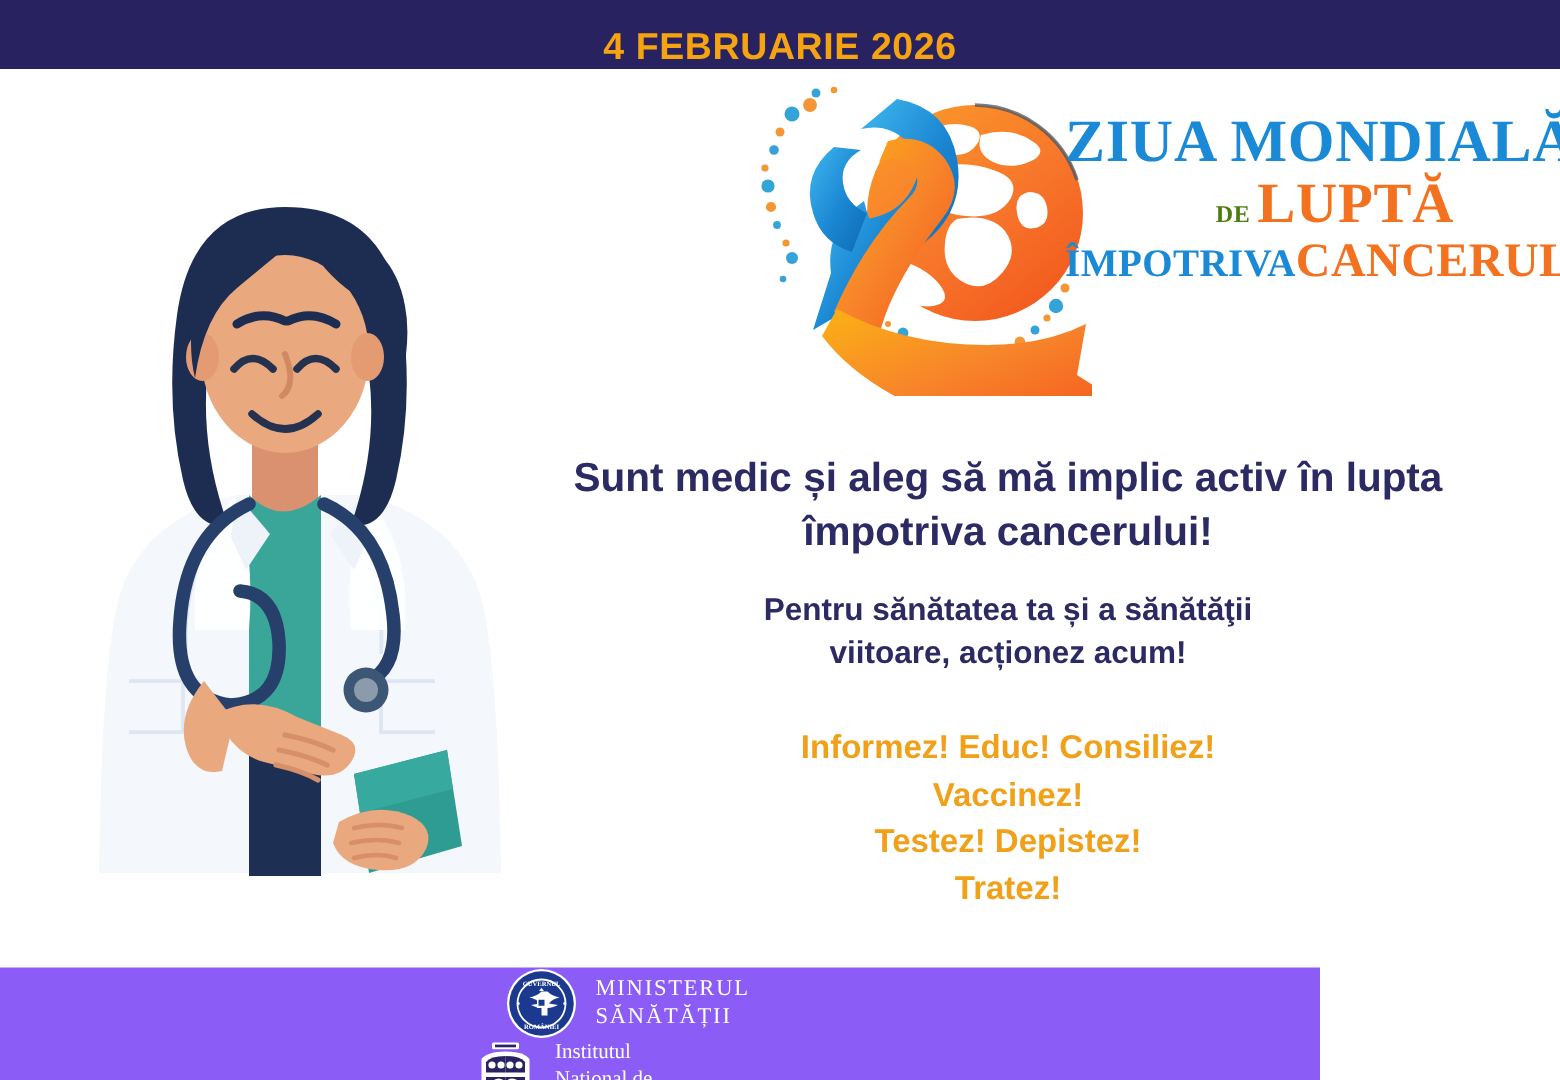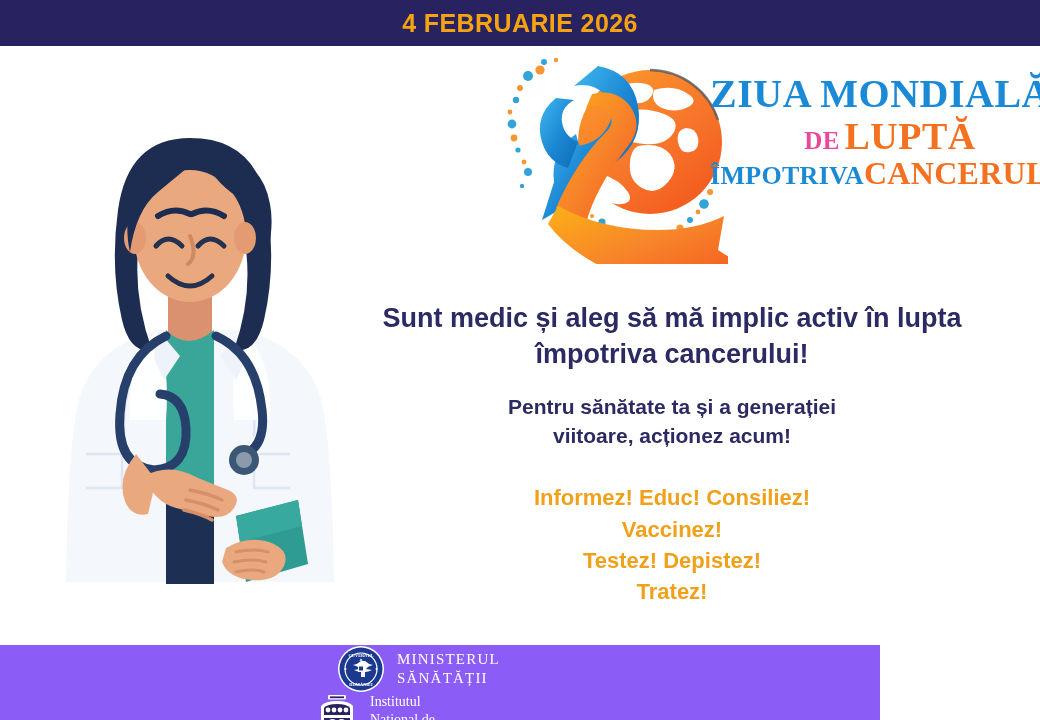--- a/index.html
+++ b/index.html
@@ -16,21 +16,21 @@
   }
 
   
   .date-bar {
     position: absolute;
     left: 0; top: 0;
     width: 1040px;
     height: 46px;
     background: #282360;
     display: flex;
-    align-items: center;
+    align-items: flex-end;
     justify-content: center;
   }
   .date-bar-text {
     color: #f5a311;
     font-family: "Liberation Sans", sans-serif;
     font-size: 25px;
     font-weight: bold;
     letter-spacing: 0.4px;
   }
 
@@ -76,23 +76,23 @@
   }
   .logo-line2 {
     line-height: 1.02;
     white-space: nowrap;
     margin-top: 2px;
     text-align: center;
     padding-left: 30px;
   }
   .logo-de {
     font-family: "Liberation Serif", serif;
-    font-size: 25px;
-    font-weight: bold;
-    color: #ec4899;
+    font-size: 16px;
+    font-weight: bold;
+    color: #4d7c0f;
     letter-spacing: 0.5px;
   }
   .logo-lupta {
     font-family: "Liberation Serif", serif;
     font-size: 38px;
     font-weight: bold;
     color: #f4711f;
     letter-spacing: 0.5px;
   }
   .logo-line3 {
@@ -372,21 +372,21 @@
       <path d="M196 448 q16 -4 28 0"></path>
     </g>
   </svg>
 
   <div class="message-block">
     <div class="headline">
       <div>Sunt medic și aleg să mă implic activ în lupta</div>
       <div>împotriva cancerului!</div>
     </div>
     <div class="subline">
-      <div>Pentru sănătate ta și a generației</div>
+      <div>Pentru sănătatea ta și a sănătăţii</div>
       <div>viitoare, acționez acum!</div>
     </div>
     <div class="calls">
       <div class="call-line">Informez! Educ! Consiliez!</div>
       <div class="call-line">Vaccinez!</div>
       <div class="call-line">Testez! Depistez!</div>
       <div class="call-line">Tratez!</div>
     </div>
   </div>
 </div>

